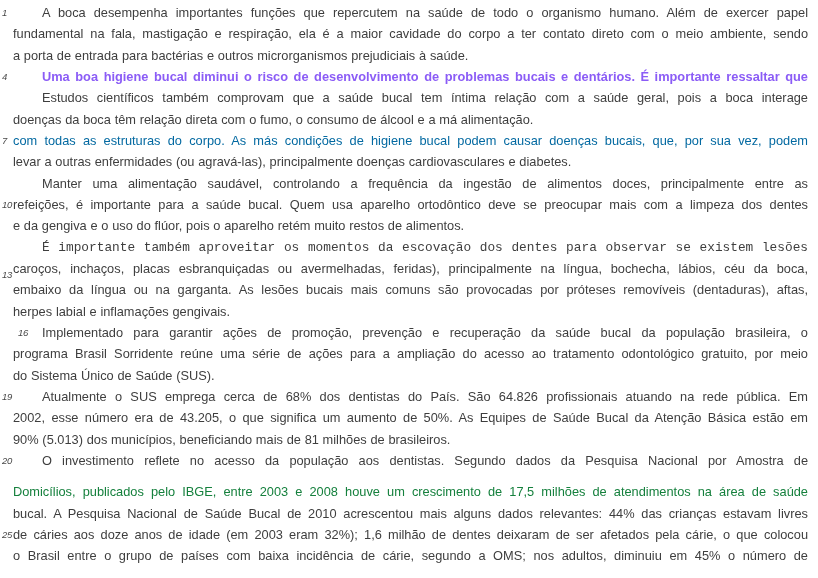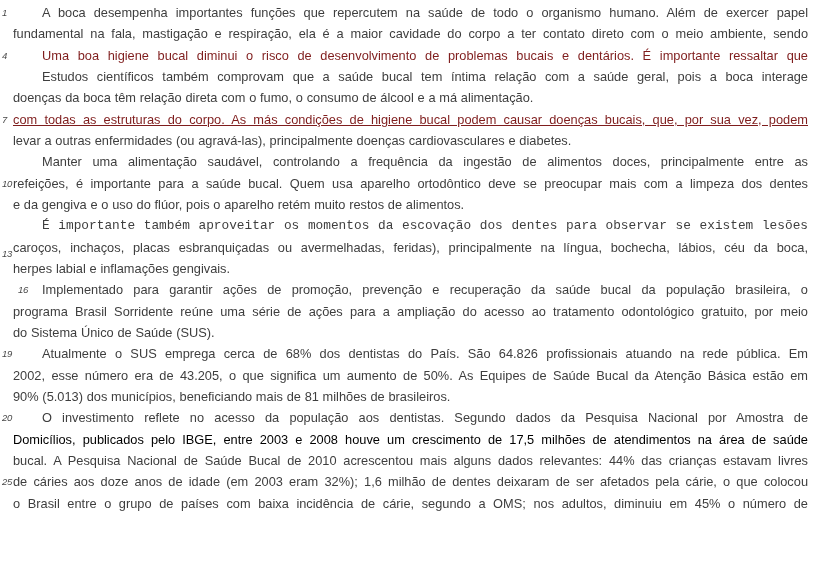--- a/index.html
+++ b/index.html
@@ -59,35 +59,39 @@
 <div class="page" style="background: rgb(255, 255, 255);">
   <div class="text-body" id="text-body">
       <div class="line indent">
     <span class="num" style="color: rgb(71, 71, 71);">1</span>
     <span class="txt" style="color: rgb(62, 62, 62);">A boca desempenha importantes funções que repercutem na saúde de todo o organismo humano. Além de exercer papel</span>
   </div>
       <div class="line">
     <span class="num" style="color: rgb(71, 71, 71);"></span>
     <span class="txt" style="color: rgb(62, 62, 62);">fundamental na fala, mastigação e respiração, ela é a maior cavidade do corpo a ter contato direto com o meio ambiente, sendo</span>
   </div>
+      <div class="line para-end">
+    <span class="num" style="color: rgb(71, 71, 71);"></span>
+    <span class="txt" style="color: rgb(62, 62, 62);">a porta de entrada para bactérias e outros microrganismos prejudiciais à saúde.</span>
+  </div>
       <div class="line indent">
     <span class="num" style="color: rgb(71, 71, 71);">4</span>
-    <span class="txt" style="color: #7f1d1d;">Uma boa higiene bucal diminui o risco de desenvolvimento de problemas bucais e dentários. É importante ressaltar que</span>
+    <span class="txt" style="color: #8b5cf6; font-weight: bold;">Uma boa higiene bucal diminui o risco de desenvolvimento de problemas bucais e dentários. É importante ressaltar que</span>
   </div>
       <div class="line indent">
     <span class="num" style="color: rgb(71, 71, 71);"></span>
     <span class="txt" style="color: rgb(62, 62, 62);">Estudos científicos também comprovam que a saúde bucal tem íntima relação com a saúde geral, pois a boca interage</span>
   </div>
       <div class="line para-end">
     <span class="num" style="color: rgb(71, 71, 71);"></span>
     <span class="txt" style="color: rgb(62, 62, 62);">doenças da boca têm relação direta com o fumo, o consumo de álcool e a má alimentação.</span>
   </div>
       <div class="line">
     <span class="num" style="color: rgb(71, 71, 71);">7</span>
-    <span class="txt" style="color: #7f1d1d; text-decoration: underline;">com todas as estruturas do corpo. As más condições de higiene bucal podem causar doenças bucais, que, por sua vez, podem</span>
+    <span class="txt" style="color: #0369a1;">com todas as estruturas do corpo. As más condições de higiene bucal podem causar doenças bucais, que, por sua vez, podem</span>
   </div>
       <div class="line para-end">
     <span class="num" style="color: rgb(71, 71, 71);"></span>
     <span class="txt" style="color: rgb(62, 62, 62);">levar a outras enfermidades (ou agravá-las), principalmente doenças cardiovasculares e diabetes.</span>
   </div>
       <div class="line indent">
     <span class="num" style="color: rgb(71, 71, 71);"></span>
     <span class="txt" style="color: rgb(62, 62, 62);">Manter uma alimentação saudável, controlando a frequência da ingestão de alimentos doces, principalmente entre as</span>
   </div>
       <div class="line">
@@ -98,20 +102,24 @@
     <span class="num" style="color: rgb(71, 71, 71);"></span>
     <span class="txt" style="color: rgb(62, 62, 62);">e da gengiva e o uso do flúor, pois o aparelho retém muito restos de alimentos.</span>
   </div>
       <div class="line indent">
     <span class="num" style="color: rgb(71, 71, 71);"></span>
     <span class="txt" style="color: rgb(62, 62, 62); font-family: Liberation Mono, monospace;">É importante também aproveitar os momentos da escovação dos dentes para observar se existem lesões (manchas,</span>
   </div>
       <div class="line">
     <span class="num" style="color: rgb(71, 71, 71); margin-top: 6px;">13</span>
     <span class="txt" style="color: rgb(62, 62, 62);">caroços, inchaços, placas esbranquiçadas ou avermelhadas, feridas), principalmente na língua, bochecha, lábios, céu da boca,</span>
+  </div>
+      <div class="line">
+    <span class="num" style="color: rgb(71, 71, 71);"></span>
+    <span class="txt" style="color: rgb(62, 62, 62);">embaixo da língua ou na garganta. As lesões bucais mais comuns são provocadas por próteses removíveis (dentaduras), aftas,</span>
   </div>
       <div class="line para-end">
     <span class="num" style="color: rgb(71, 71, 71);"></span>
     <span class="txt" style="color: rgb(62, 62, 62);">herpes labial e inflamações gengivais.</span>
   </div>
       <div class="line indent">
     <span class="num" style="color: rgb(71, 71, 71); margin-left: 16px;">16</span>
     <span class="txt" style="color: rgb(62, 62, 62);">Implementado para garantir ações de promoção, prevenção e recuperação da saúde bucal da população brasileira, o</span>
   </div>
       <div class="line">
@@ -133,21 +141,21 @@
       <div class="line para-end">
     <span class="num" style="color: rgb(71, 71, 71);"></span>
     <span class="txt" style="color: rgb(62, 62, 62);">90% (5.013) dos municípios, beneficiando mais de 81 milhões de brasileiros.</span>
   </div>
       <div class="line indent">
     <span class="num" style="color: rgb(71, 71, 71);">20</span>
     <span class="txt" style="color: rgb(62, 62, 62);">O investimento reflete no acesso da população aos dentistas. Segundo dados da Pesquisa Nacional por Amostra de</span>
   </div>
       <div class="line">
     <span class="num" style="color: rgb(71, 71, 71);"></span>
-    <span class="txt" style="color: #000000;">Domicílios, publicados pelo IBGE, entre 2003 e 2008 houve um crescimento de 17,5 milhões de atendimentos na área de saúde</span>
+    <span class="txt" style="color: #15803d; margin-top: 10px;">Domicílios, publicados pelo IBGE, entre 2003 e 2008 houve um crescimento de 17,5 milhões de atendimentos na área de saúde</span>
   </div>
       <div class="line">
     <span class="num" style="color: rgb(71, 71, 71);"></span>
     <span class="txt" style="color: rgb(62, 62, 62);">bucal. A Pesquisa Nacional de Saúde Bucal de 2010 acrescentou mais alguns dados relevantes: 44% das crianças estavam livres</span>
   </div>
       <div class="line">
     <span class="num" style="color: rgb(71, 71, 71);">25</span>
     <span class="txt" style="color: rgb(62, 62, 62);">de cáries aos doze anos de idade (em 2003 eram 32%); 1,6 milhão de dentes deixaram de ser afetados pela cárie, o que colocou</span>
   </div>
       <div class="line">

